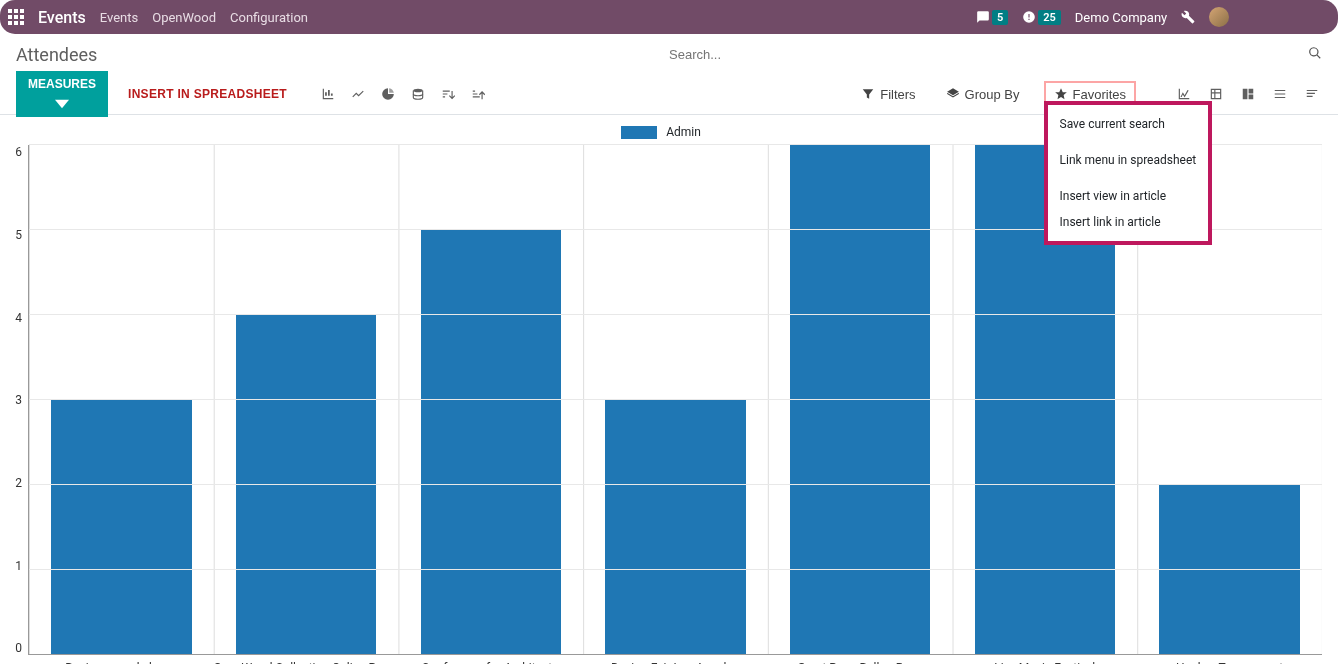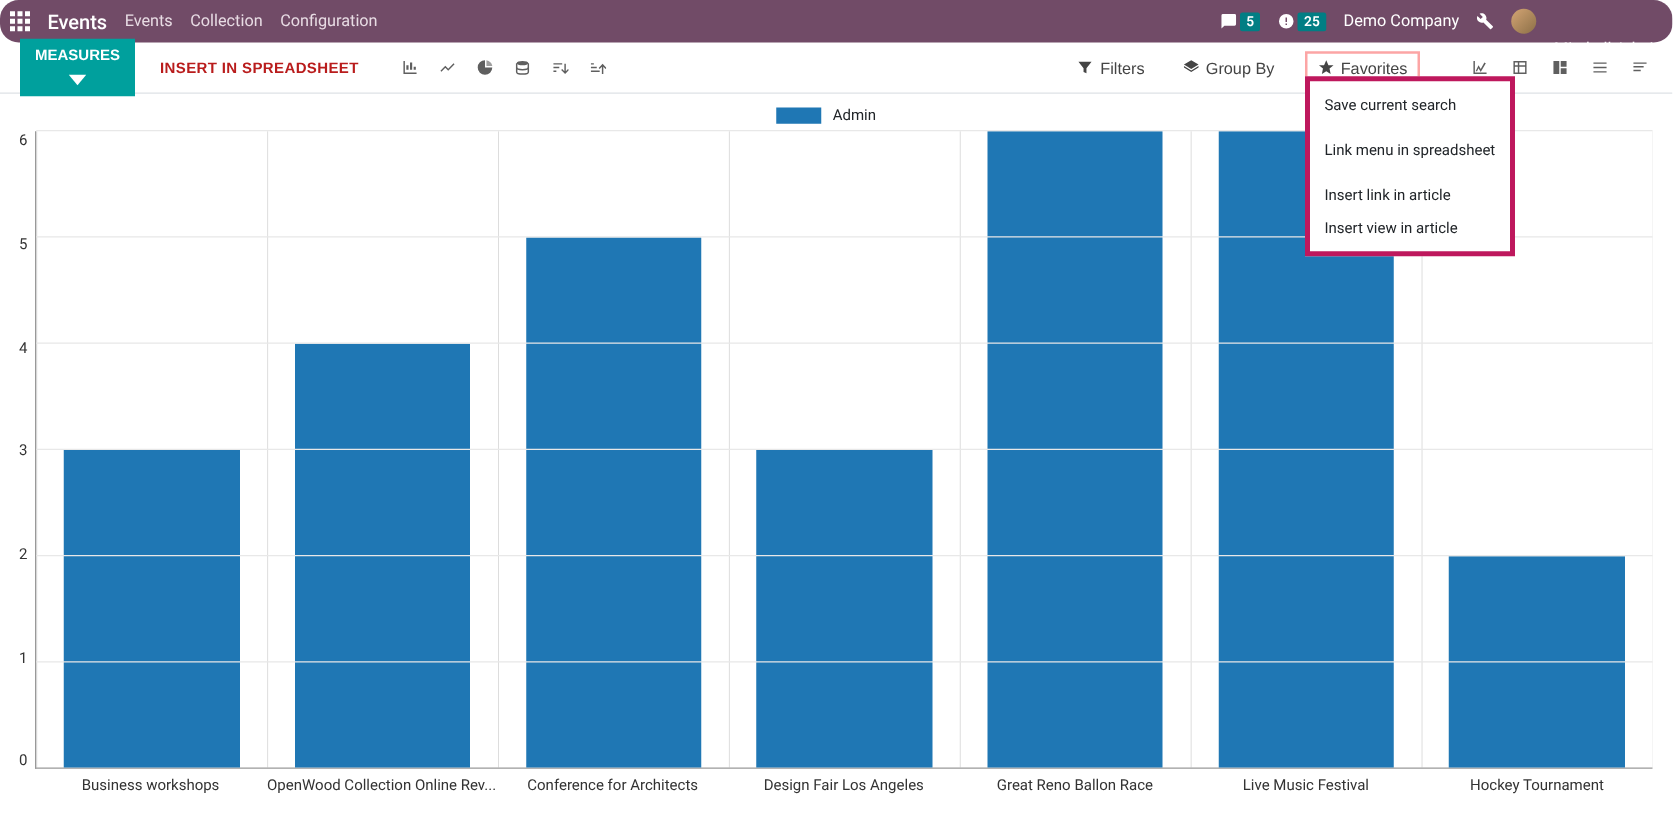--- a/index.html
+++ b/index.html
@@ -74,21 +74,21 @@
         <span></span>
         <span></span>
         <span></span>
         <span></span>
         <span></span>
         <span></span>
         <span></span>
     </div>
     <span class="brand">Events</span>
     <span class="nav-link">Events</span>
-    <span class="nav-link">Collection</span>
+    <span class="nav-link">OpenWood</span>
     <span class="nav-link">Configuration</span>
   </div>
   <div class="navbar-spacer"></div>
   <div class="navbar-right">
     <span class="nav-icon">
       <svg viewBox="0 0 24 24" class="icon-white">
           <path d="M20 2H4a2 2 0 0 0-2 2v18l4-4h14a2 2 0 0 0 2-2V4a2 2 0 0 0-2-2z"></path>
         </svg>
       <span class="badge">5</span>
     </span>
@@ -105,20 +105,31 @@
         </svg>
     </span>
     <span class="nav-icon">
       <span class="avatar"></span>
     </span>
     <span class="user-name">Mitchell Admin</span>
   </div>
 </div>
 
 <div class="control-panel">
+  <div class="cp-top">
+    <div class="breadcrumb">Attendees</div>
+    <div class="search-wrap">
+      <input class="search-input" placeholder="Search..." style="">
+      <span class="search-icon-btn">
+        <svg viewBox="0 0 24 24" fill="currentColor">
+            <path d="M10 2a8 8 0 1 0 4.9 14.3l5.4 5.4 1.4-1.4-5.4-5.4A8 8 0 0 0 10 2zm0 2a6 6 0 1 1 0 12 6 6 0 0 1 0-12z"></path>
+          </svg>
+      </span>
+    </div>
+  </div>
   <div class="cp-bottom">
     <button class="btn-measures">
       <span>MEASURES</span>
       <svg viewBox="0 0 10 6" width="8" height="5" fill="#fff">
           <path d="M0 0l5 6 5-6z"></path>
         </svg>
     </button>
     <button class="btn-insert">INSERT IN SPREADSHEET</button>
 
     <div class="icon-btn-group">
@@ -175,22 +186,22 @@
           <svg viewBox="0 0 24 24" fill="currentColor">
               <path d="M12 2l3 7h7l-5.5 4.5L18 21l-6-4-6 4 1.5-7.5L2 9h7z"></path>
             </svg>
           <span>Favorites</span>
         </button>
         <div class="favorites-dropdown">
           <div class="dropdown-item">Save current search</div>
           <div class="dropdown-gap"></div>
           <div class="dropdown-item">Link menu in spreadsheet</div>
           <div class="dropdown-gap"></div>
+          <div class="dropdown-item">Insert view in article</div>
           <div class="dropdown-item">Insert link in article</div>
-          <div class="dropdown-item">Insert view in article</div>
         </div>
       </div>
 
       <div class="view-switcher">
         <span class="view-btn">
             <svg viewBox="0 0 24 24" fill="currentColor">
               <path d="M3 3v18h18v-2H5V3H3zm3 14l4-8 3 5 5-9 2 1-7 12-3-5-2 4H6z"></path>
             </svg>
           </span>
         <span class="view-btn">

